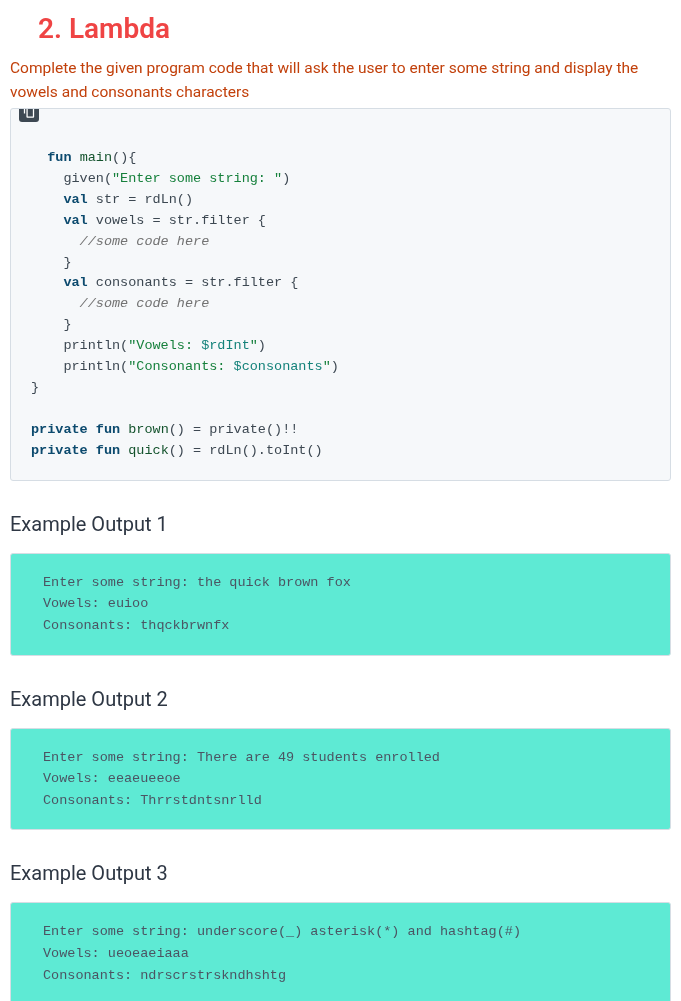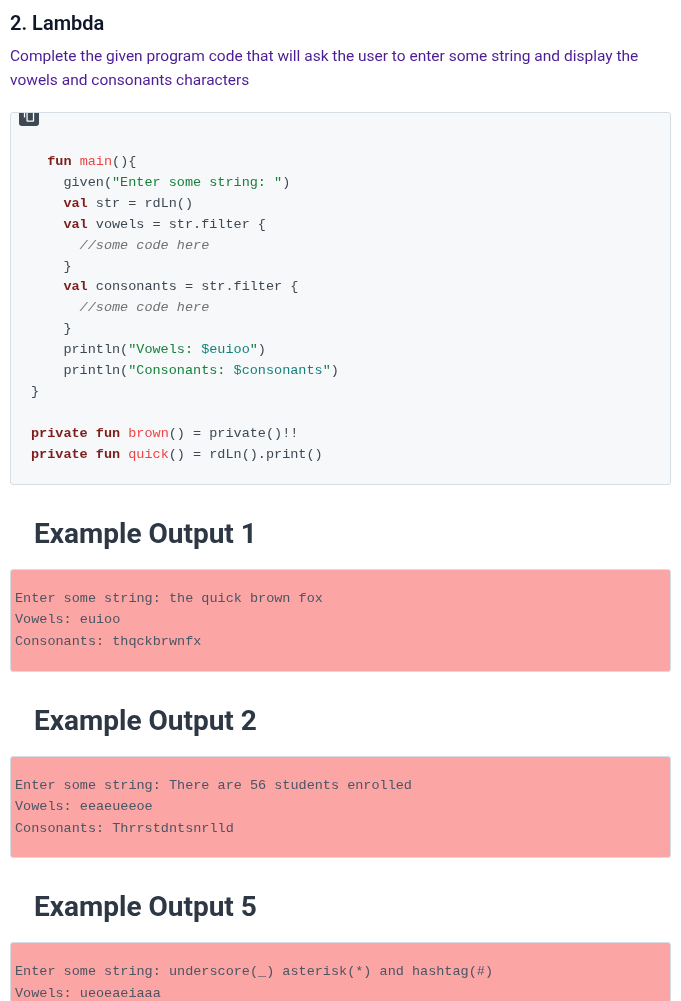--- a/index.html
+++ b/index.html
@@ -9,29 +9,30 @@
     }
     body {
       font-family: 'Segoe UI', -apple-system, BlinkMacSystemFont, Roboto, Helvetica, Arial, sans-serif;
       color: #3d4852;
       background: #ffffff;
       padding: 8px 10px;
       width: 681px;
       line-height: 1.5;
     }
     h2.section-title {
-      font-size: 20px;
+      font-size: 28px;
       font-weight: 600;
-      color: #0f172a;
+      color: #ef4444;
       margin-bottom: 6px;
+      margin-left: 28px;
     }
     p.description {
       font-size: 15.5px;
-      color: #4c1d95;
-      margin-bottom: 20px;
+      color: #c2410c;
+      margin-bottom: 4px;
       line-height: 1.55;
     }
     .code-block {
       position: relative;
       background: #f6f8fa;
       border: 1px solid #d6dde4;
       border-radius: 3px;
       padding: 18px 20px 18px 20px;
       margin-bottom: 28px;
       font-family: Consolas, 'Courier New', monospace;
@@ -52,37 +53,36 @@
       display: flex;
       align-items: center;
       justify-content: center;
       cursor: pointer;
     }
     .copy-icon svg {
       width: 12px;
       height: 14px;
       fill: #ffffff;
     }
-    .kw { color: #7f1d1d; font-weight: 600; }
-    .fn { color: #ef4444; }
+    .kw { color: #0c4a6e; font-weight: 600; }
+    .fn { color: #14532d; }
     .str { color: #16803c; }
     .interp { color: #14827a; }
     .comment { color: #737373; font-style: italic; }
     h3.example-title {
-      font-size: 28px;
-      font-weight: 700;
+      font-size: 20px;
+      font-weight: 400;
       color: #2e3744;
       margin-bottom: 14px;
-      margin-left: 24px;
     }
     .output-block {
-      background: #fca5a5;
+      background: #5eead4;
       border: 1px solid #d6dde4;
       border-radius: 3px;
-      padding: 18px 4px;
+      padding: 18px 32px;
       margin-bottom: 28px;
       font-family: Consolas, 'Courier New', monospace;
       font-size: 13.5px;
       line-height: 1.6;
       white-space: pre;
       color: #4b5563;
       overflow-x: auto;
     }
   </style>
 </head>
@@ -98,33 +98,33 @@
       </svg>
   </div><span class="kw">fun</span> <span class="fn">main</span><span>(){</span>
 <span>    given(</span><span class="str">"Enter some string: "</span><span>)</span>
     <span class="kw">val</span> str = rdLn()
     <span class="kw">val</span> vowels = str.filter {
 <span>      </span><span class="comment">//some code here</span>
 <span>    }</span>
     <span class="kw">val</span> consonants = str.filter {
 <span>      </span><span class="comment">//some code here</span>
 <span>    }</span>
-<span>    println(</span><span class="str">"Vowels: </span><span class="interp">$euioo</span><span class="str">"</span><span>)</span>
+<span>    println(</span><span class="str">"Vowels: </span><span class="interp">$rdInt</span><span class="str">"</span><span>)</span>
 <span>    println(</span><span class="str">"Consonants: </span><span class="interp">$consonants</span><span class="str">"</span><span>)</span>
 <span>}</span>
 
 <span class="kw">private fun</span> <span class="fn">brown</span><span>() = private()!!</span>
-<span class="kw">private fun</span> <span class="fn">quick</span><span>() = rdLn().print()</span></div>
+<span class="kw">private fun</span> <span class="fn">quick</span><span>() = rdLn().toInt()</span></div>
 
 <h3 class="example-title">Example Output 1</h3>
 <div class="output-block">Enter some string: the quick brown fox
 Vowels: euioo
 Consonants: thqckbrwnfx</div>
 
 <h3 class="example-title">Example Output 2</h3>
-<div class="output-block">Enter some string: There are 56 students enrolled
+<div class="output-block">Enter some string: There are 49 students enrolled
 Vowels: eeaeueeoe
 Consonants: Thrrstdntsnrlld</div>
 
-<h3 class="example-title">Example Output 5</h3>
+<h3 class="example-title">Example Output 3</h3>
 <div class="output-block">Enter some string: underscore(_) asterisk(*) and hashtag(#)
 Vowels: ueoeaeiaaa
 Consonants: ndrscrstrskndhshtg</div>
 
 </body></html>

